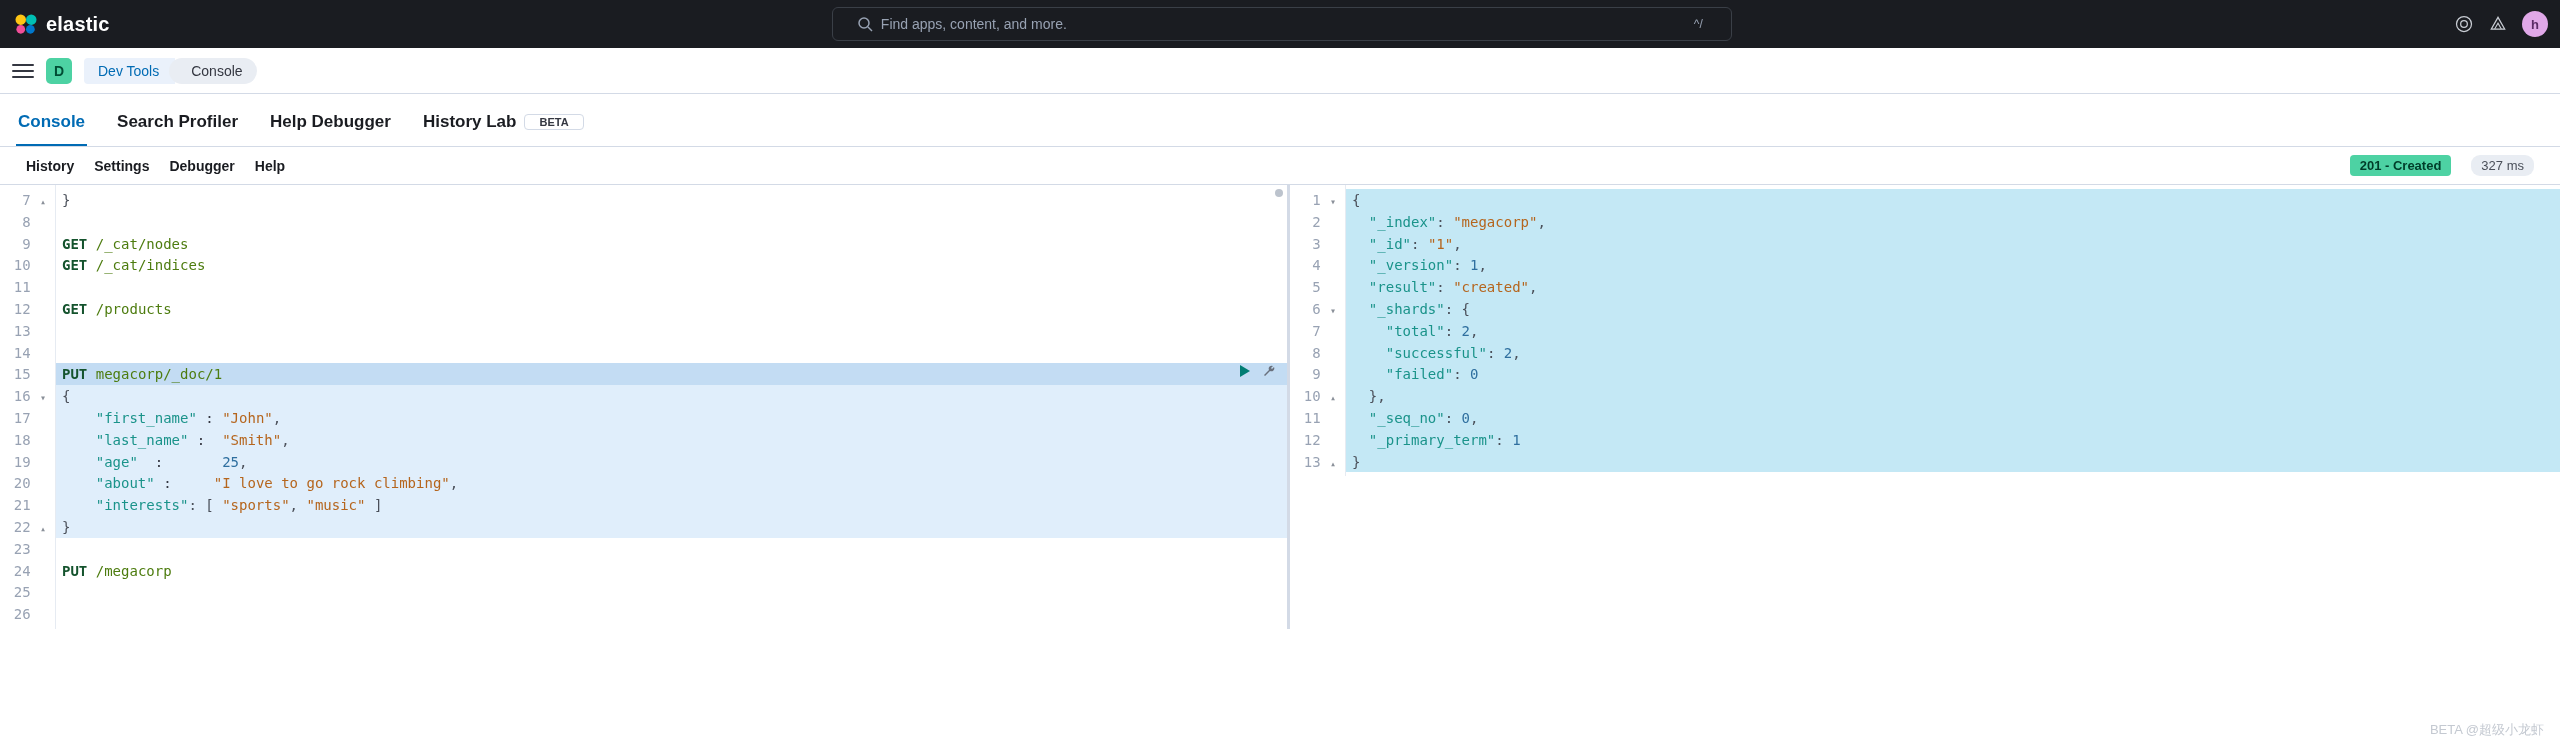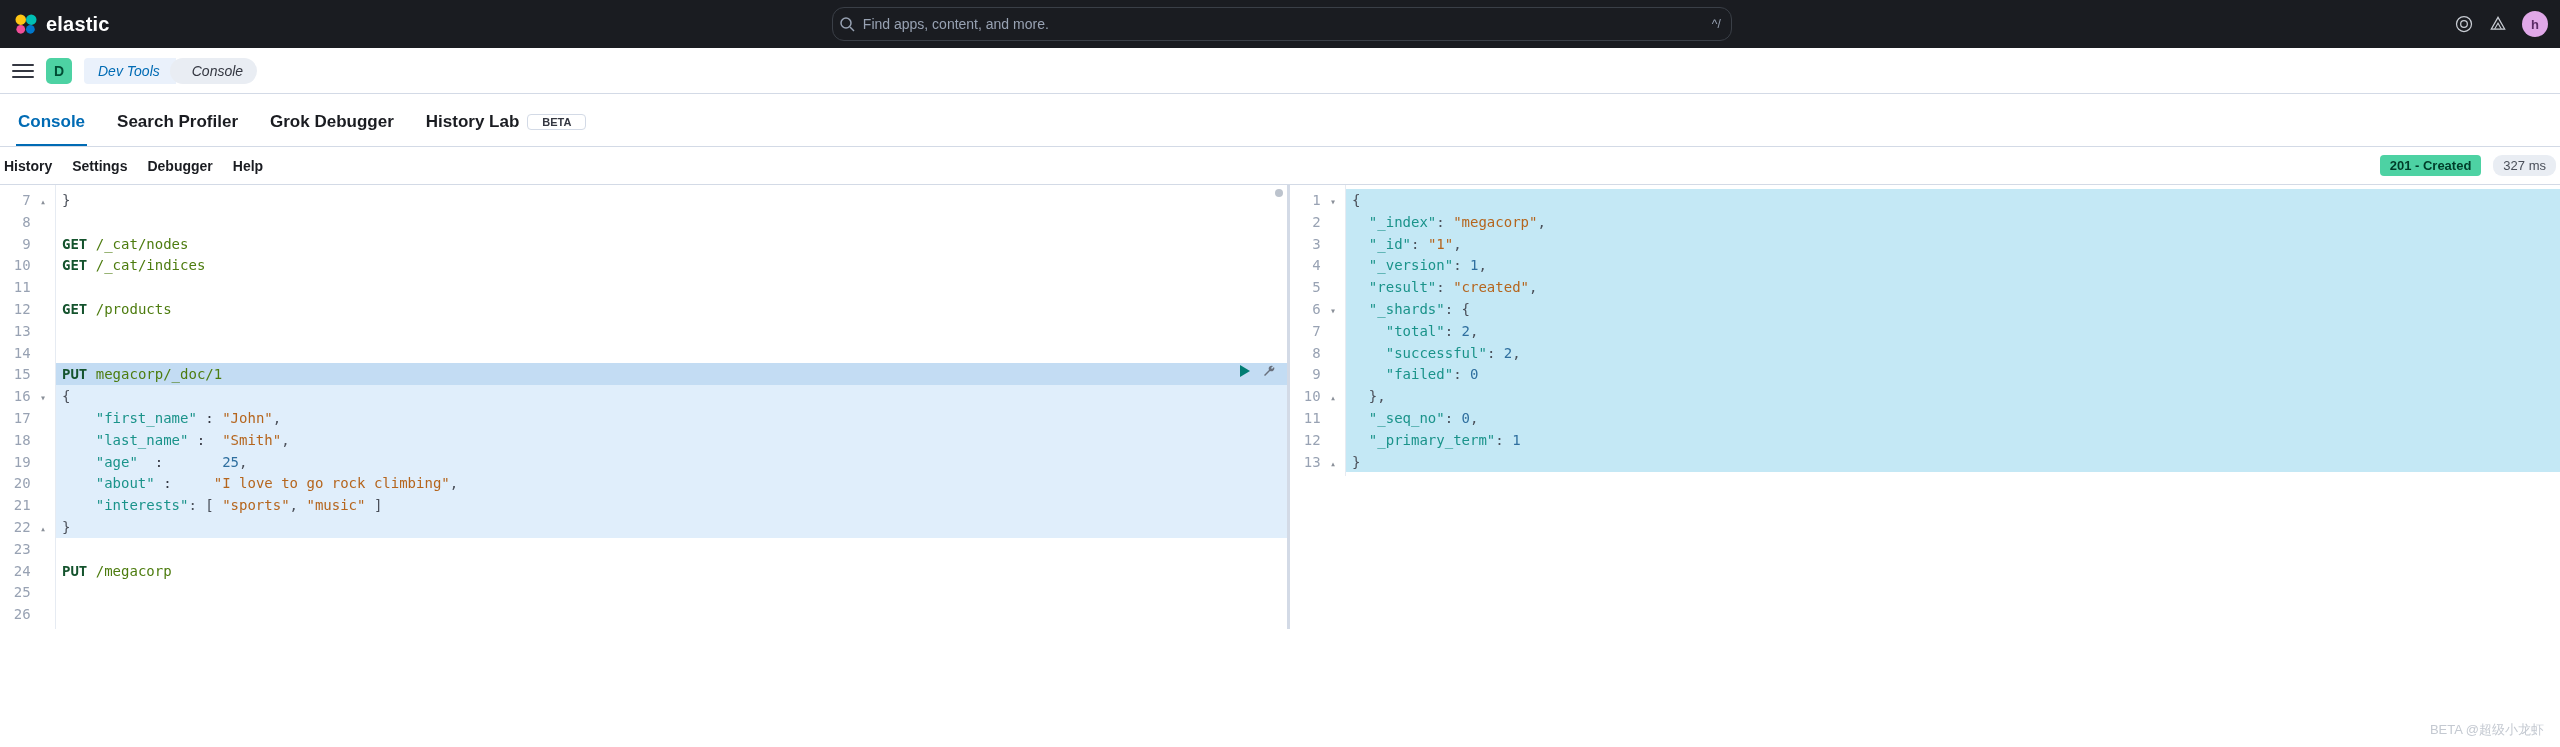--- a/index.html
+++ b/index.html
@@ -5,45 +5,45 @@
   * { box-sizing: border-box; margin: 0; padding: 0; }
   body { font-family: -apple-system, BlinkMacSystemFont, "Segoe UI", Helvetica, Arial, sans-serif; font-size: 14px; color: #343741; background: #fff; width: 2560px; }
 
   
   .top-header { background: #1a1c21; height: 48px; display: flex; align-items: center; padding: 0 12px; justify-content: space-between; }
   .header-left { display: flex; align-items: center; gap: 8px; }
   .logo-area { display: flex; align-items: center; gap: 6px; }
   .logo-svg { width: 28px; height: 28px; }
   .logo-text { color: #fff; font-size: 20px; font-weight: 600; letter-spacing: .2px; }
   .header-center { flex: 0 0 auto; }
-  .search-box { display: flex; align-items: center; border: 1px solid #3a3f47; border-radius: 12px; height: 34px; width: 900px; padding: 0 6px; color: #98a2b3; gap: 8px; }
+  .search-box { display: flex; align-items: center; border: 1px solid #3a3f47; border-radius: 6px; height: 34px; width: 900px; padding: 0 24px; color: #98a2b3; gap: 8px; }
   .search-box .kbd { margin-left: auto; font-size: 12px; color: #98a2b3; border: none; padding: 1px 4px; }
   .header-right { display: flex; align-items: center; gap: 14px; }
   .hicon { width: 20px; height: 20px; color: #c9cdd4; cursor: pointer; }
   .avatar { width: 26px; height: 26px; border-radius: 50%; background: #e0a8e8; color: #5a2c66; font-weight: 600; display: flex; align-items: center; justify-content: center; font-size: 13px; }
 
   
   .sub-header { height: 46px; border-bottom: 1px solid #d3dae6; display: flex; align-items: center; padding: 0 12px; gap: 12px; }
   .hamburger { width: 22px; height: 22px; cursor: pointer; display:flex; flex-direction:column; justify-content:center; gap:4px;}
   .hamburger span { display:block; height:2px; background:#343741; border-radius:1px;}
   .space-badge { width: 26px; height: 26px; border-radius: 5px; background: #4dd2a3; color: #004d34; font-weight: 700; display: flex; align-items: center; justify-content: center; font-size: 14px; }
   .breadcrumbs { display: flex; align-items: center; }
-  .bcrumb { position: relative; padding: 5px 16px 5px 14px; font-size: 14px; background:#eaf1fb; color:#006bb4; border-radius: 4px 0 0 4px; margin-right:-6px;font-style:italic;}
+  .bcrumb { position: relative; padding: 5px 16px 5px 14px; font-size: 14px; background:#eaf1fb; color:#006bb4; border-radius: 4px 0 0 4px; margin-right:-6px;}
   .bcrumb.last { background: #e9edf3; color: #343741; border-radius: 14px; padding-left: 22px; padding-right:14px;}
   .bcrumb::after{content:"";position:absolute;right:-8px;top:0;bottom:0;width:16px;background:inherit;clip-path:polygon(0 0,100% 50%,0 100%);}  
   .bcrumb.last::after{display:none;}
 
   
   .tabs-bar { display: flex; align-items: center; gap: 28px; padding: 10px 16px 0 16px; border-bottom: 1px solid #d3dae6; }
   .tab { padding: 8px 2px 12px 2px; font-size: 17px; font-weight: 700; color: #1a1c21; cursor: pointer; border-bottom: 2px solid transparent; display:flex; align-items:center; gap:8px;}
   .tab.active { color: #006bb4; border-bottom-color: #006bb4; }
   .beta-badge { border: 1px solid #d3dae6; font-size: 11px; font-weight: 700; border-radius: 4px; padding: 1px 14px; color:#343741;}
 
   
-  .console-toolbar { display: flex; align-items: center; padding: 8px 4px; gap: 12px; border-bottom: 1px solid #d3dae6; }
+  .console-toolbar { display: flex; align-items: center; padding: 8px 26px; gap: 20px; border-bottom: 1px solid #d3dae6; }
   .console-toolbar .link { font-size: 14px; font-weight: 600; color:#1a1c21; cursor: pointer; }
   .status-pill { margin-left: auto; background: #4dd2a3; color: #003d29; font-weight: 600; border-radius: 4px; padding: 3px 10px; font-size: 13px; }
   .time-pill { background: #e9edf3; color: #4a4f59; font-weight: 500; border-radius: 9px; padding: 3px 10px; font-size: 13px; }
 
   
   .editor-split { display: flex; width: 100%; }
   .pane { position: relative; }
   .pane-left { width: 1290px; border-right: 3px solid #d3dae6;}
   .pane-right { flex: 1; }
   .gutter-handle { position:absolute; right:4px; top:4px; width:8px; height:8px; border-radius:50%; background:#bcc3cd;}
@@ -124,21 +124,21 @@
 </div>
 
 <div class="tabs-bar" id="tabs-bar">
     <div class="tab active">
       <span>Console</span>
     </div>
     <div class="tab">
       <span>Search Profiler</span>
     </div>
     <div class="tab">
-      <span>Grok Debugger</span>
+      <span>Help Debugger</span>
     </div>
     <div class="tab">
       <span>History Lab</span>
       <span class="beta-badge">BETA</span>
     </div>
   </div>
 
 <div class="console-toolbar">
   <div id="toolbar-links" style="display:flex;gap:20px;">
       <span class="link">History</span>

